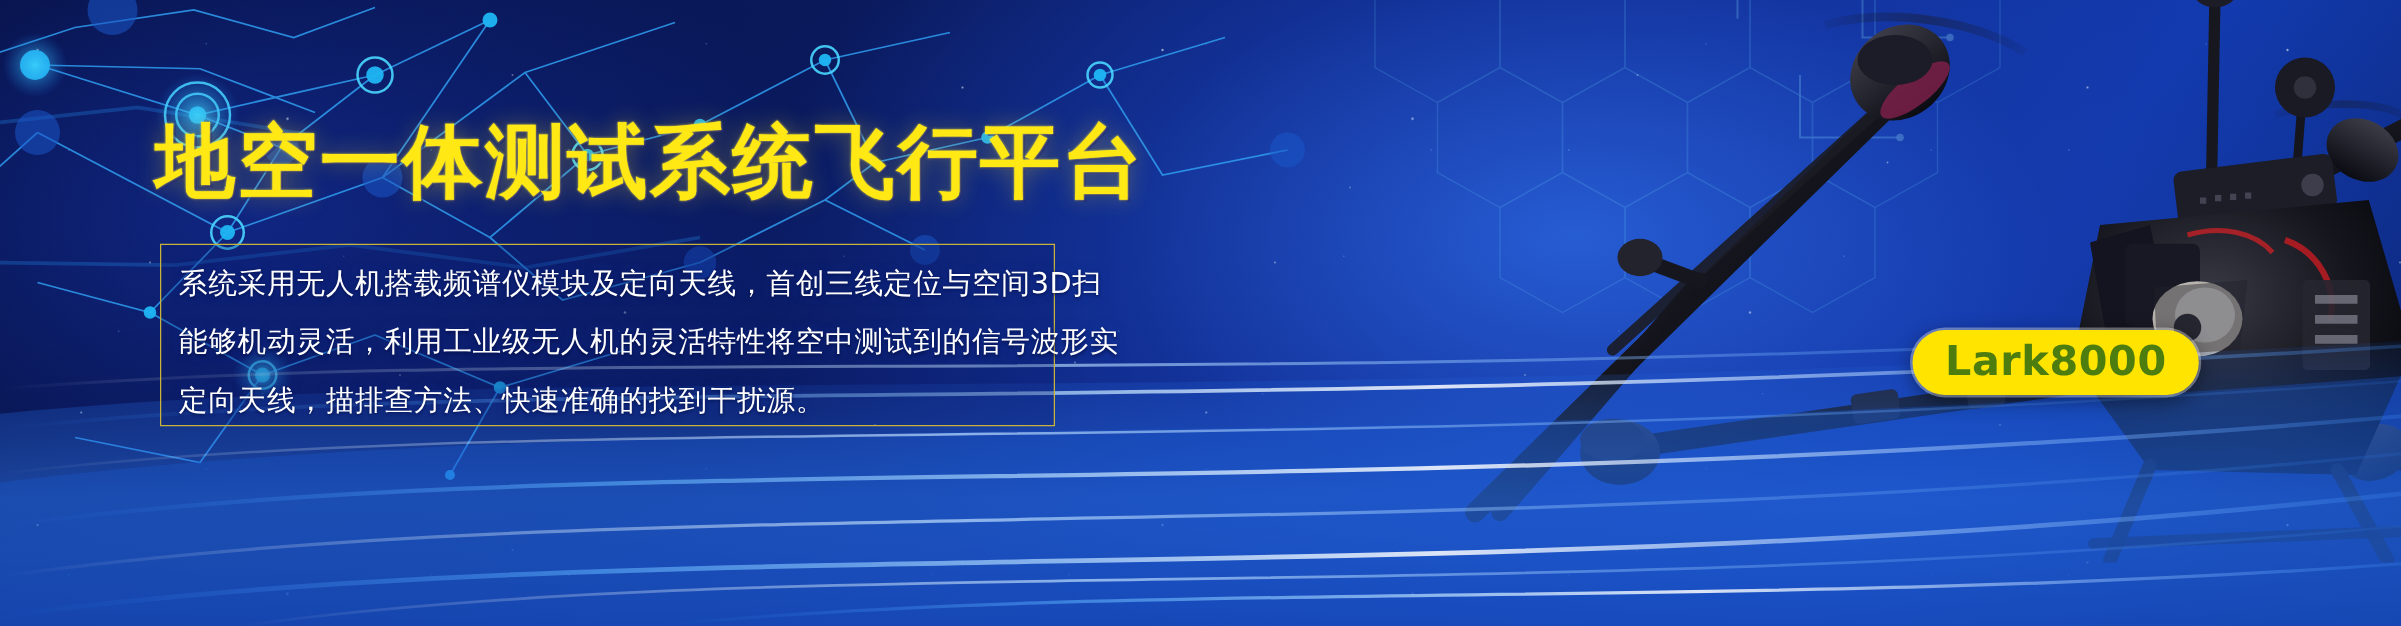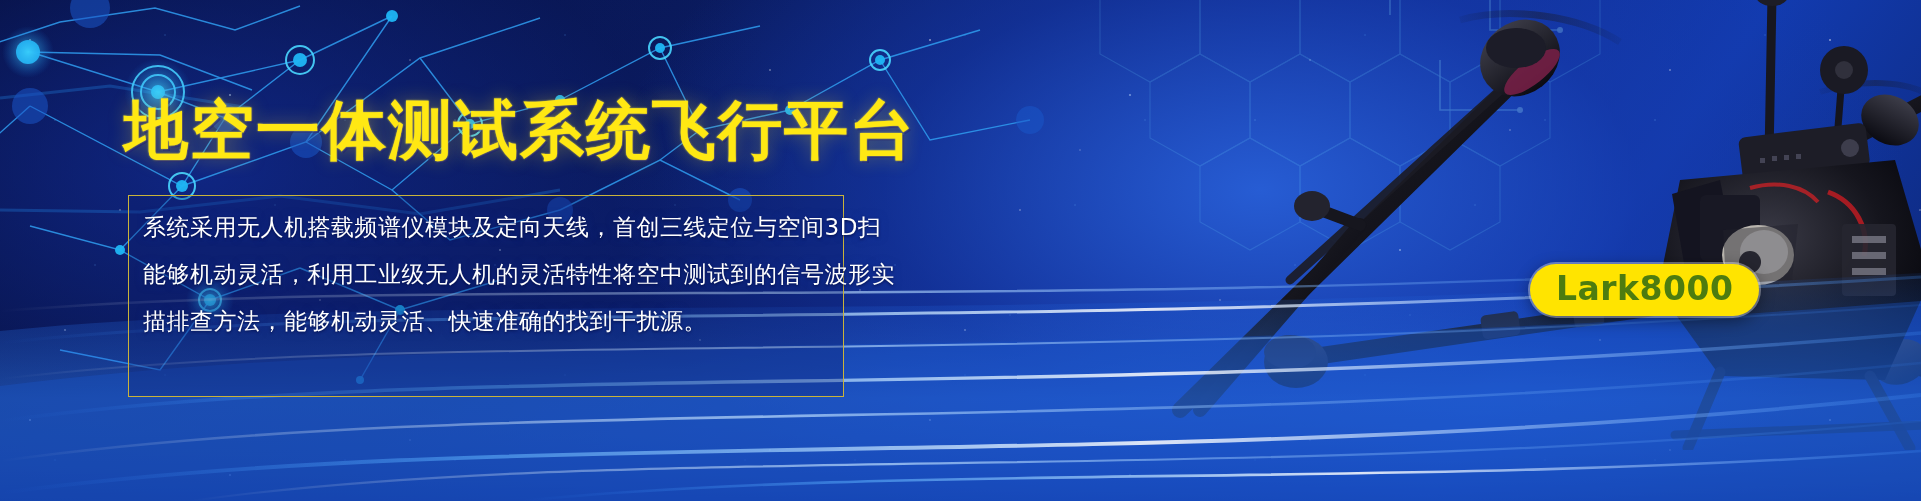--- a/index.html
+++ b/index.html
@@ -83,21 +83,21 @@
        2px 2px 0 rgba(30,30,120,0.55),
        0 0 18px rgba(255,225,40,0.35);
     white-space:nowrap;
     margin-top:18px;
   }
 
   
   .descbox {
     position:absolute;
     left:128px; top:195px;
-    width:716px; height:202px;
+    width:716px; height:146px;
     border:1px solid #c9b33a;
     background:rgba(12,30,108,0.30);
     padding:8px 16px 8px 14px;
   }
   .descline {
     color:#ffffff;
     font-size:23px;
     line-height:47px;
     letter-spacing:0.5px;
     font-family:"DejaVu Sans", "Liberation Sans", sans-serif;
@@ -353,18 +353,18 @@
     <path d="M0,222 C520,152 1160,206 1921,124" stroke="url(#sg1)" stroke-width="3.8" fill="none"></path>
     <path d="M190,230 C620,170 1200,216 1921,150" stroke="url(#sg2)" stroke-width="2.2" fill="none"></path>
     <path d="M520,230 C900,192 1400,218 1921,180" stroke="url(#sg1)" stroke-width="2.6" fill="none"></path>
   </svg>
 
   <div class="headline">地空一体测试系统飞行平台</div>
 
   <div class="descbox">
     <div class="descline">系统采用无人机搭载频谱仪模块及定向天线，首创三线定位与空间3D扫</div>
     <div class="descline">能够机动灵活，利用工业级无人机的灵活特性将空中测试到的信号波形实</div>
-    <div class="descline">描排查方法，能够机动灵活、快速准确的找到干扰源。</div>
+    <div class="descline">定向天线，描排查方法、快速准确的找到干扰源。</div>
   </div>
 
   <div class="badge">Lark8000</div>
 
 </div>
 
 </body></html>

